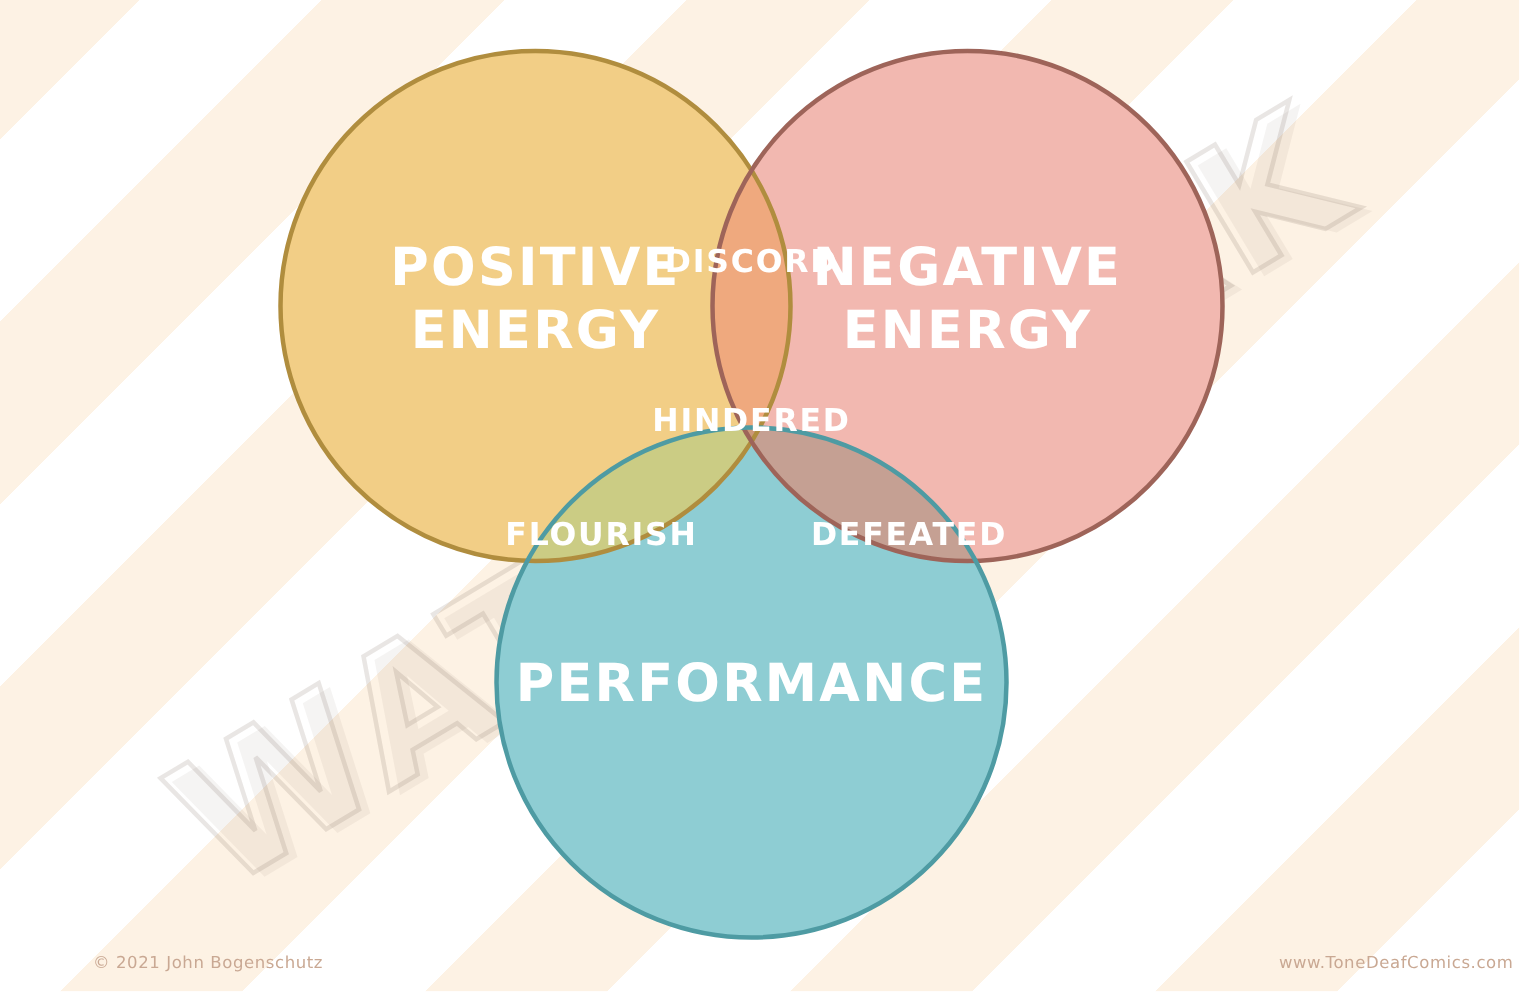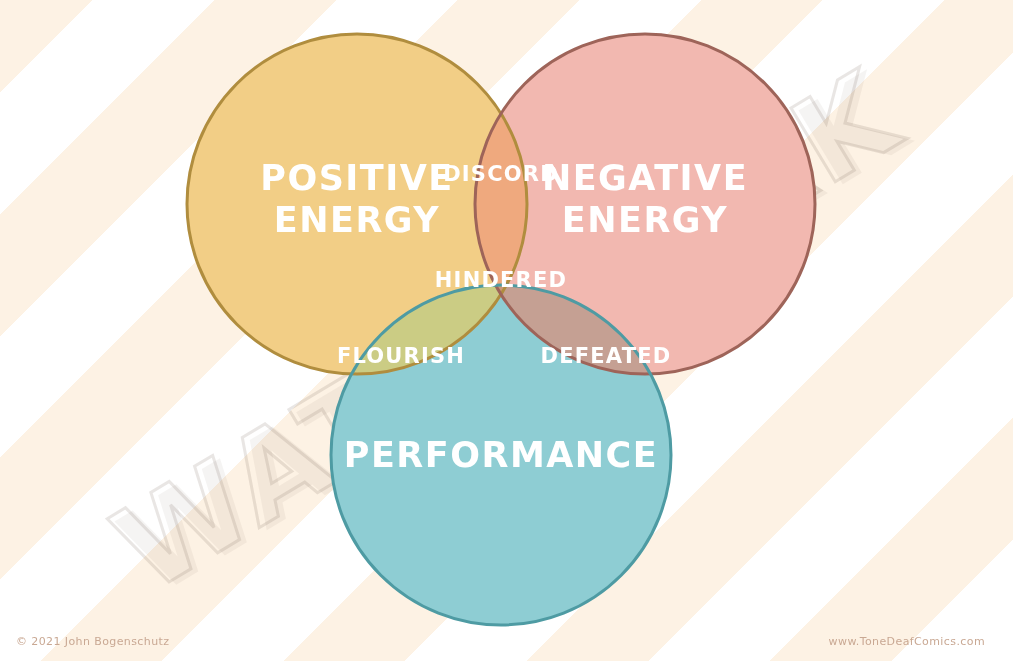--- a/index.html
+++ b/index.html
@@ -75,23 +75,24 @@
 
   
   .footer-text {
     position: absolute;
     bottom: 13px;
     font-family: "DejaVu Sans", sans-serif;
     font-size: 11px;
     color: #c9a893;
     letter-spacing: 0.4px;
     white-space: nowrap;
+    margin-left: 46px;
   }
   .footer-left  { left: 16px; }
-  .footer-right { right: 28px; }
+  .footer-right { right: 4px; }
 </style>
 </head>
 <body>
 
 <div id="stage">
 
   <div class="bg-stripes"></div>
 
   <div class="watermark">WATERMARK</div>
 

